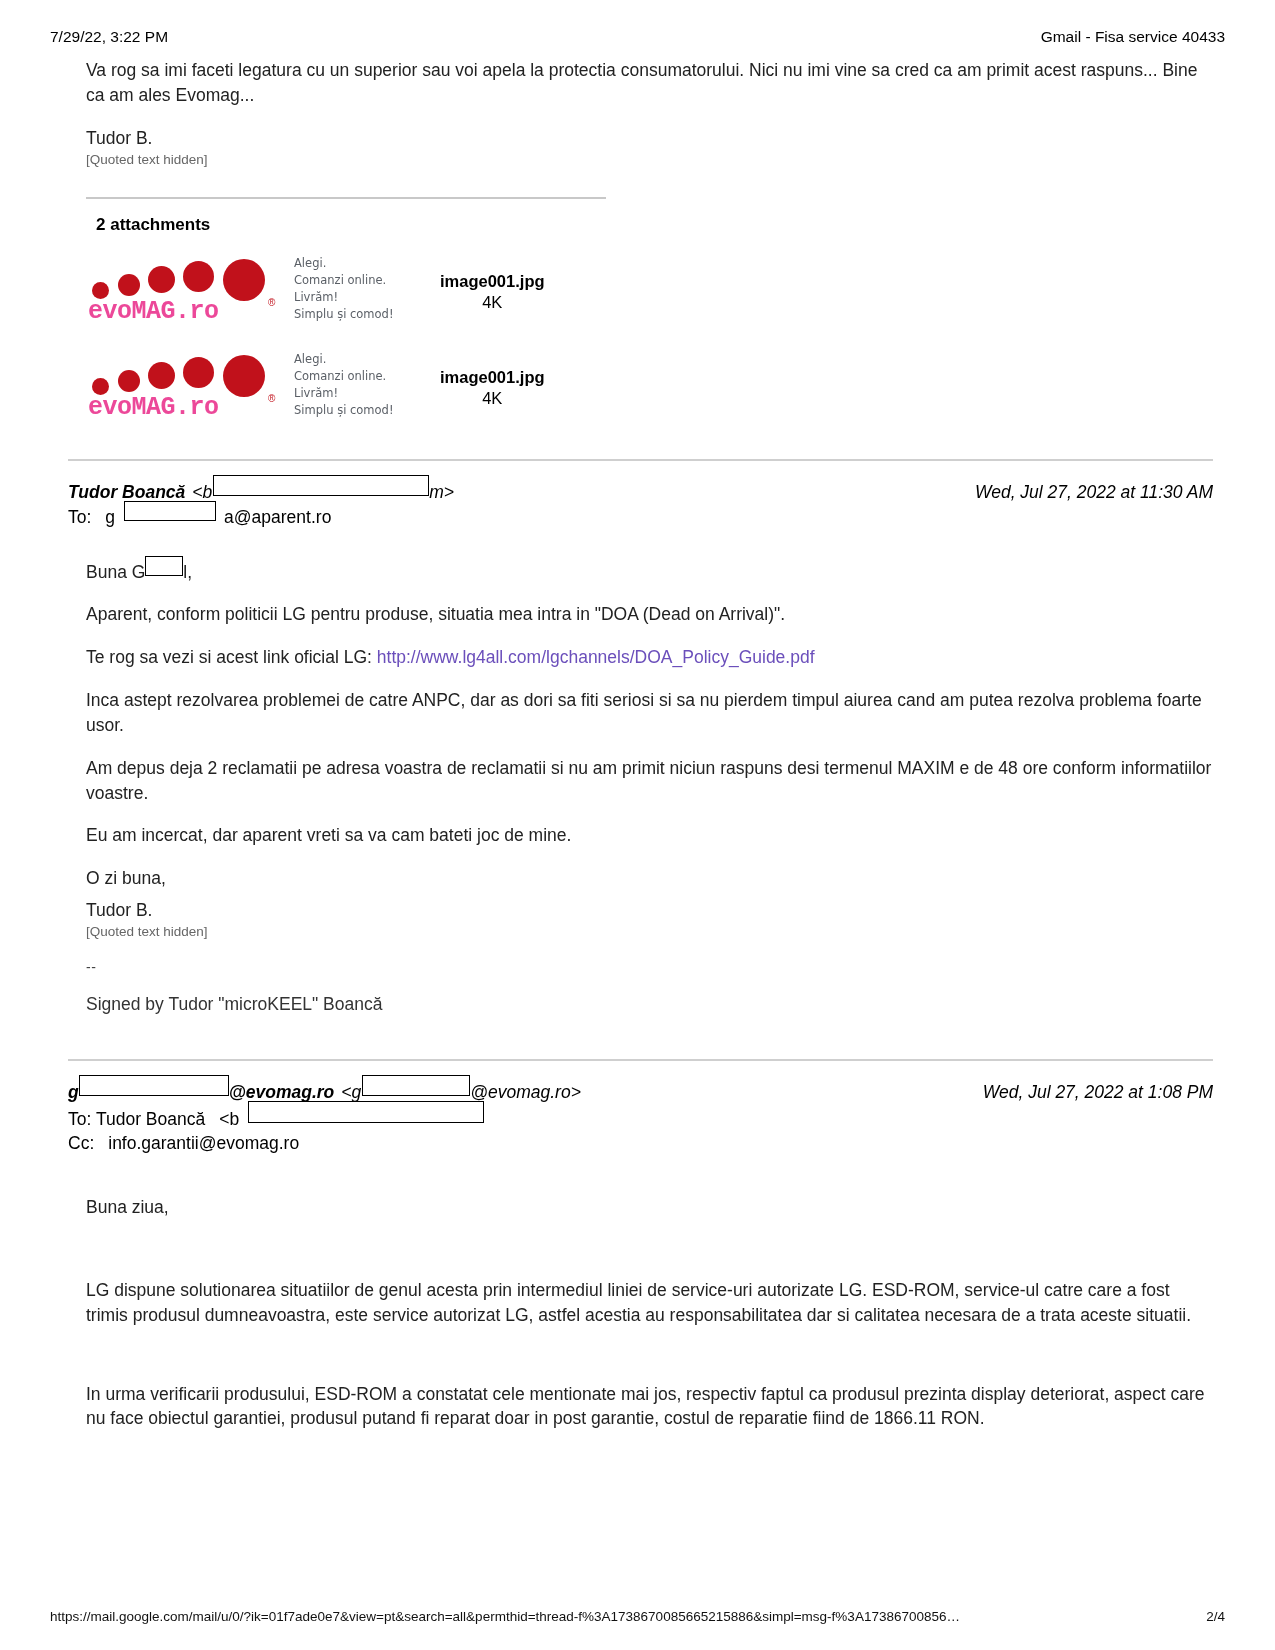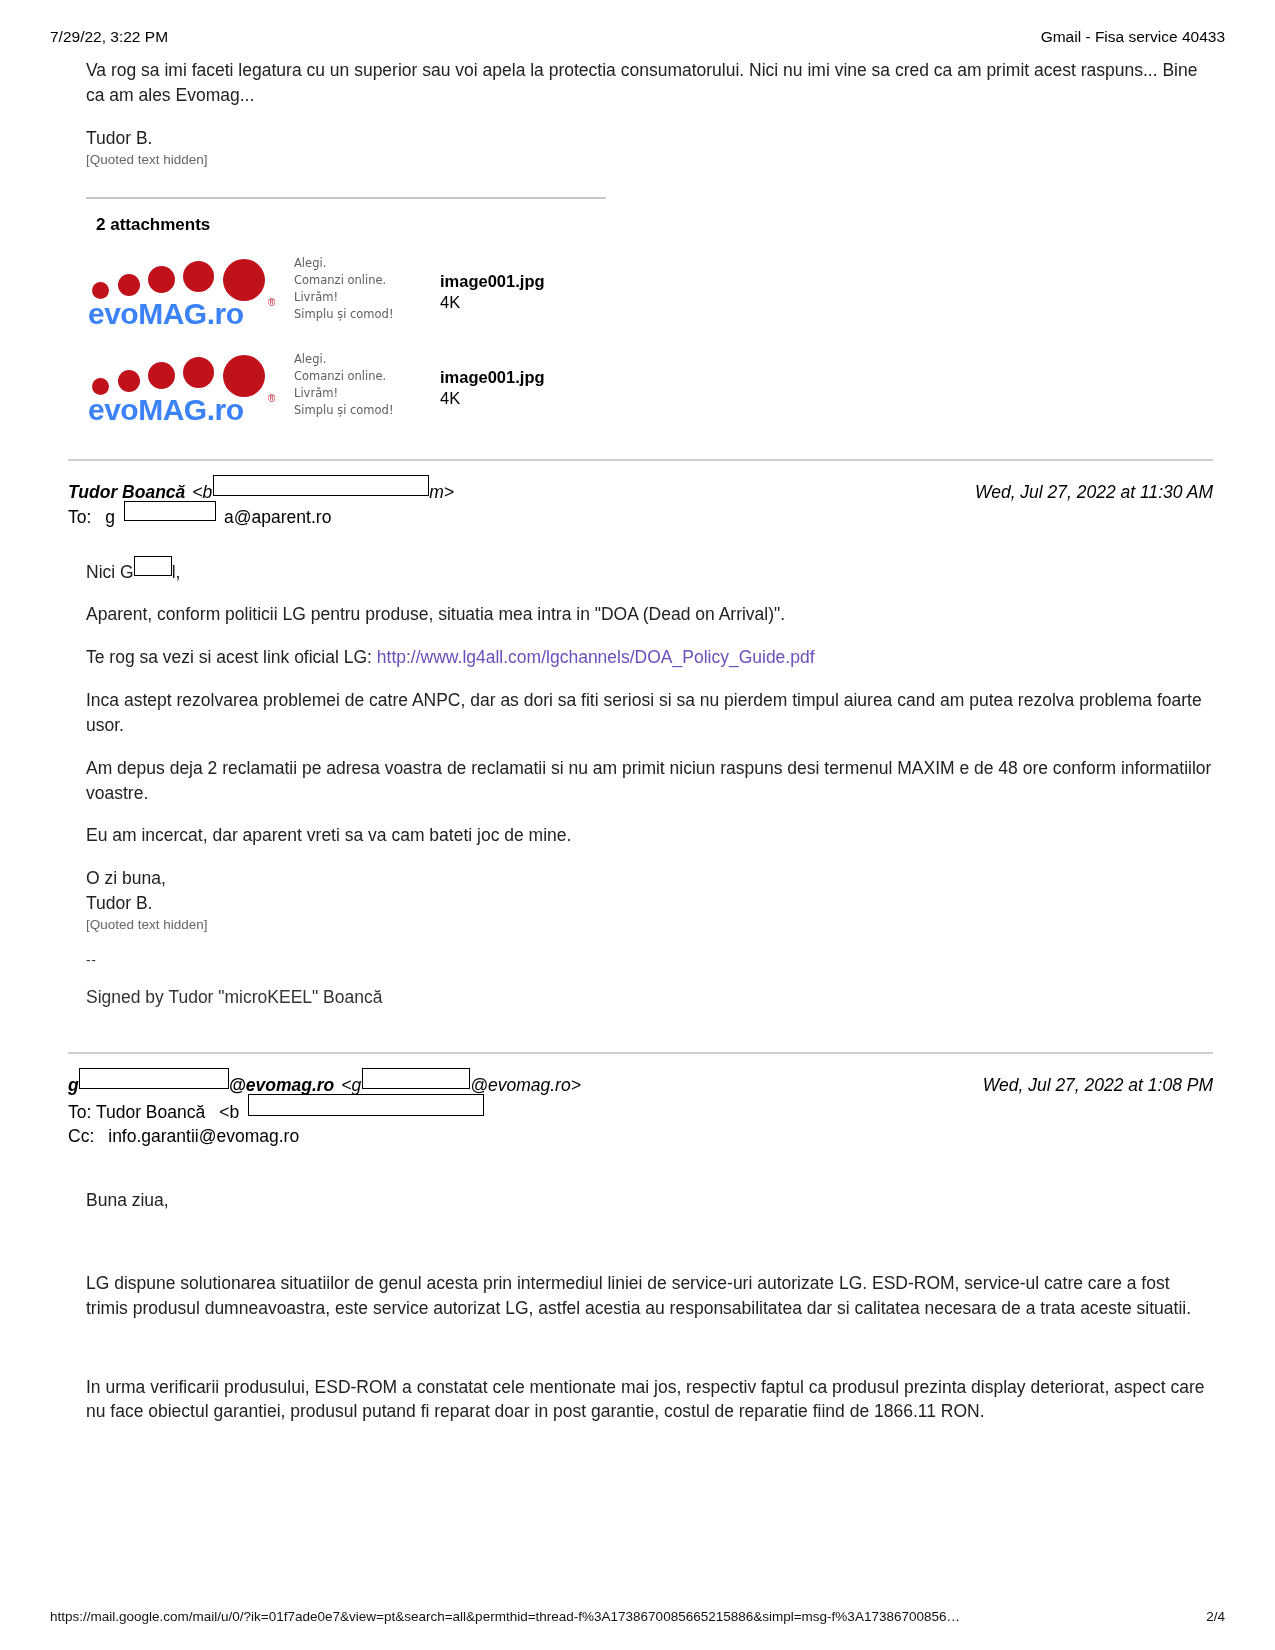--- a/index.html
+++ b/index.html
@@ -107,20 +107,21 @@
   }
   .attach-thumb {
     width: 330px;
     height: 80px;
     position: relative;
     flex: 0 0 330px;
   }
   .attach-meta {
     margin-left: 24px;
     padding-top: 22px;
+    text-align: center;
   }
   .attach-name {
     font-size: 16.5px;
     font-weight: bold;
     color: #000;
     line-height: 1.25;
   }
   .attach-size {
     font-size: 16.5px;
     color: #000;
@@ -140,24 +141,24 @@
   }
   .logo .d1 { width: 17px; height: 17px; left: 6px;   top: 33px; }
   .logo .d2 { width: 22px; height: 22px; left: 32px;  top: 25px; }
   .logo .d3 { width: 27px; height: 27px; left: 62px;  top: 17px; }
   .logo .d4 { width: 31px; height: 31px; left: 97px;  top: 12px; }
   .logo .d5 { width: 42px; height: 42px; left: 137px; top: 10px; }
   .logo .wordmark {
     position: absolute;
     left: 2px;
     top: 48px;
-    font-family: Liberation Sans, sans-serif;
+    font-family: Liberation Mono, monospace;
     font-weight: bold;
-    font-size: 30px;
-    color: #3b82f6;
+    font-size: 25px;
+    color: #ec4899;
     letter-spacing: -0.5px;
     white-space: nowrap;
   }
   .logo .reg {
     position: absolute;
     left: 182px;
     top: 48px;
     font-size: 10px;
     color: #c1111b;
   }
@@ -314,36 +315,36 @@
       <div class="head-sub">
         <span>To:</span>
         <span style="margin-left:6px;">g</span>
         <span class="redact" style="width:90px;height:18px;margin-left:1px;"></span>
         <span>a@aparent.ro</span>
       </div>
     </div>
 
     <div class="msg-body" style="margin-top:28px;">
       <p style="display:flex;align-items:baseline;">
-        <span>Nici G</span>
+        <span>Buna G</span>
         <span class="redact" style="width:36px;height:18px;"></span>
         <span>l,</span>
       </p>
 
       <p>Aparent, conform politicii LG pentru produse, situatia mea intra in "DOA (Dead on Arrival)".</p>
 
       <p>
         <span>Te rog sa vezi si acest link oficial LG: </span><a class="link" href="#">http://www.lg4all.com/lgchannels/DOA_Policy_Guide.pdf</a>
       </p>
 
       <p>Inca astept rezolvarea problemei de catre ANPC, dar as dori sa fiti seriosi si sa nu pierdem timpul aiurea cand am putea rezolva problema foarte usor.</p>
       <p>Am depus deja 2 reclamatii pe adresa voastra de reclamatii si nu am primit niciun raspuns desi termenul MAXIM e de 48 ore conform informatiilor voastre.</p>
       <p>Eu am incercat, dar aparent vreti sa va cam bateti joc de mine.</p>
 
-      <p class="sig-line" style="margin-bottom:0;">O zi buna,</p>
+      <p class="sig-line" style="margin-bottom:7px;">O zi buna,</p>
       <p class="sig-line" style="margin-bottom:0;">Tudor B.</p>
       <p class="quoted">[Quoted text hidden]</p>
       <p class="dashes">--</p>
       <p class="signed-by">Signed by Tudor "microKEEL" Boancă</p>
     </div>
 
     <hr class="msg-sep" style="margin-top:42px;">
     <div class="msg-head">
       <div class="head-line1">
         <span class="sender">

